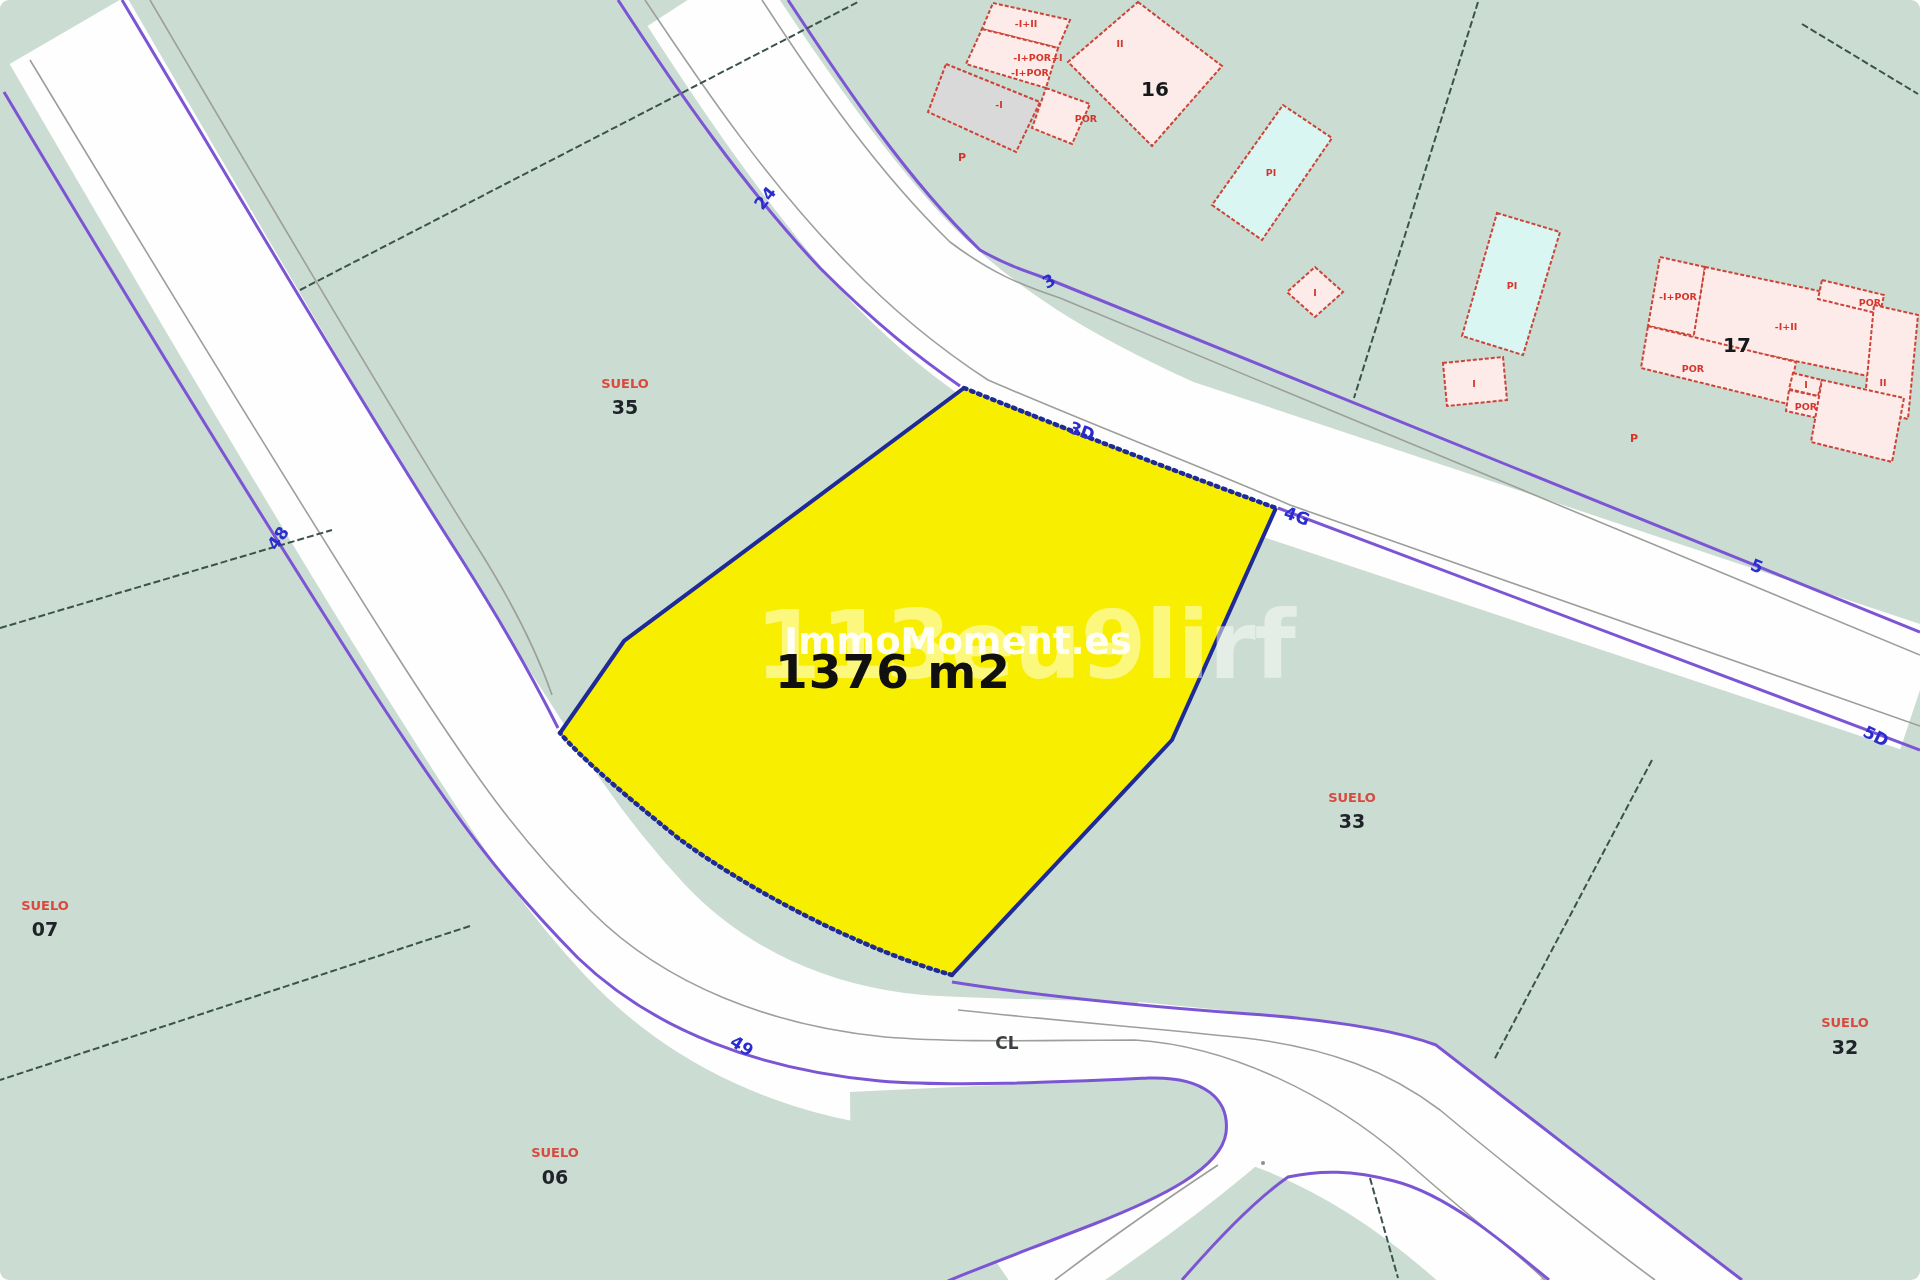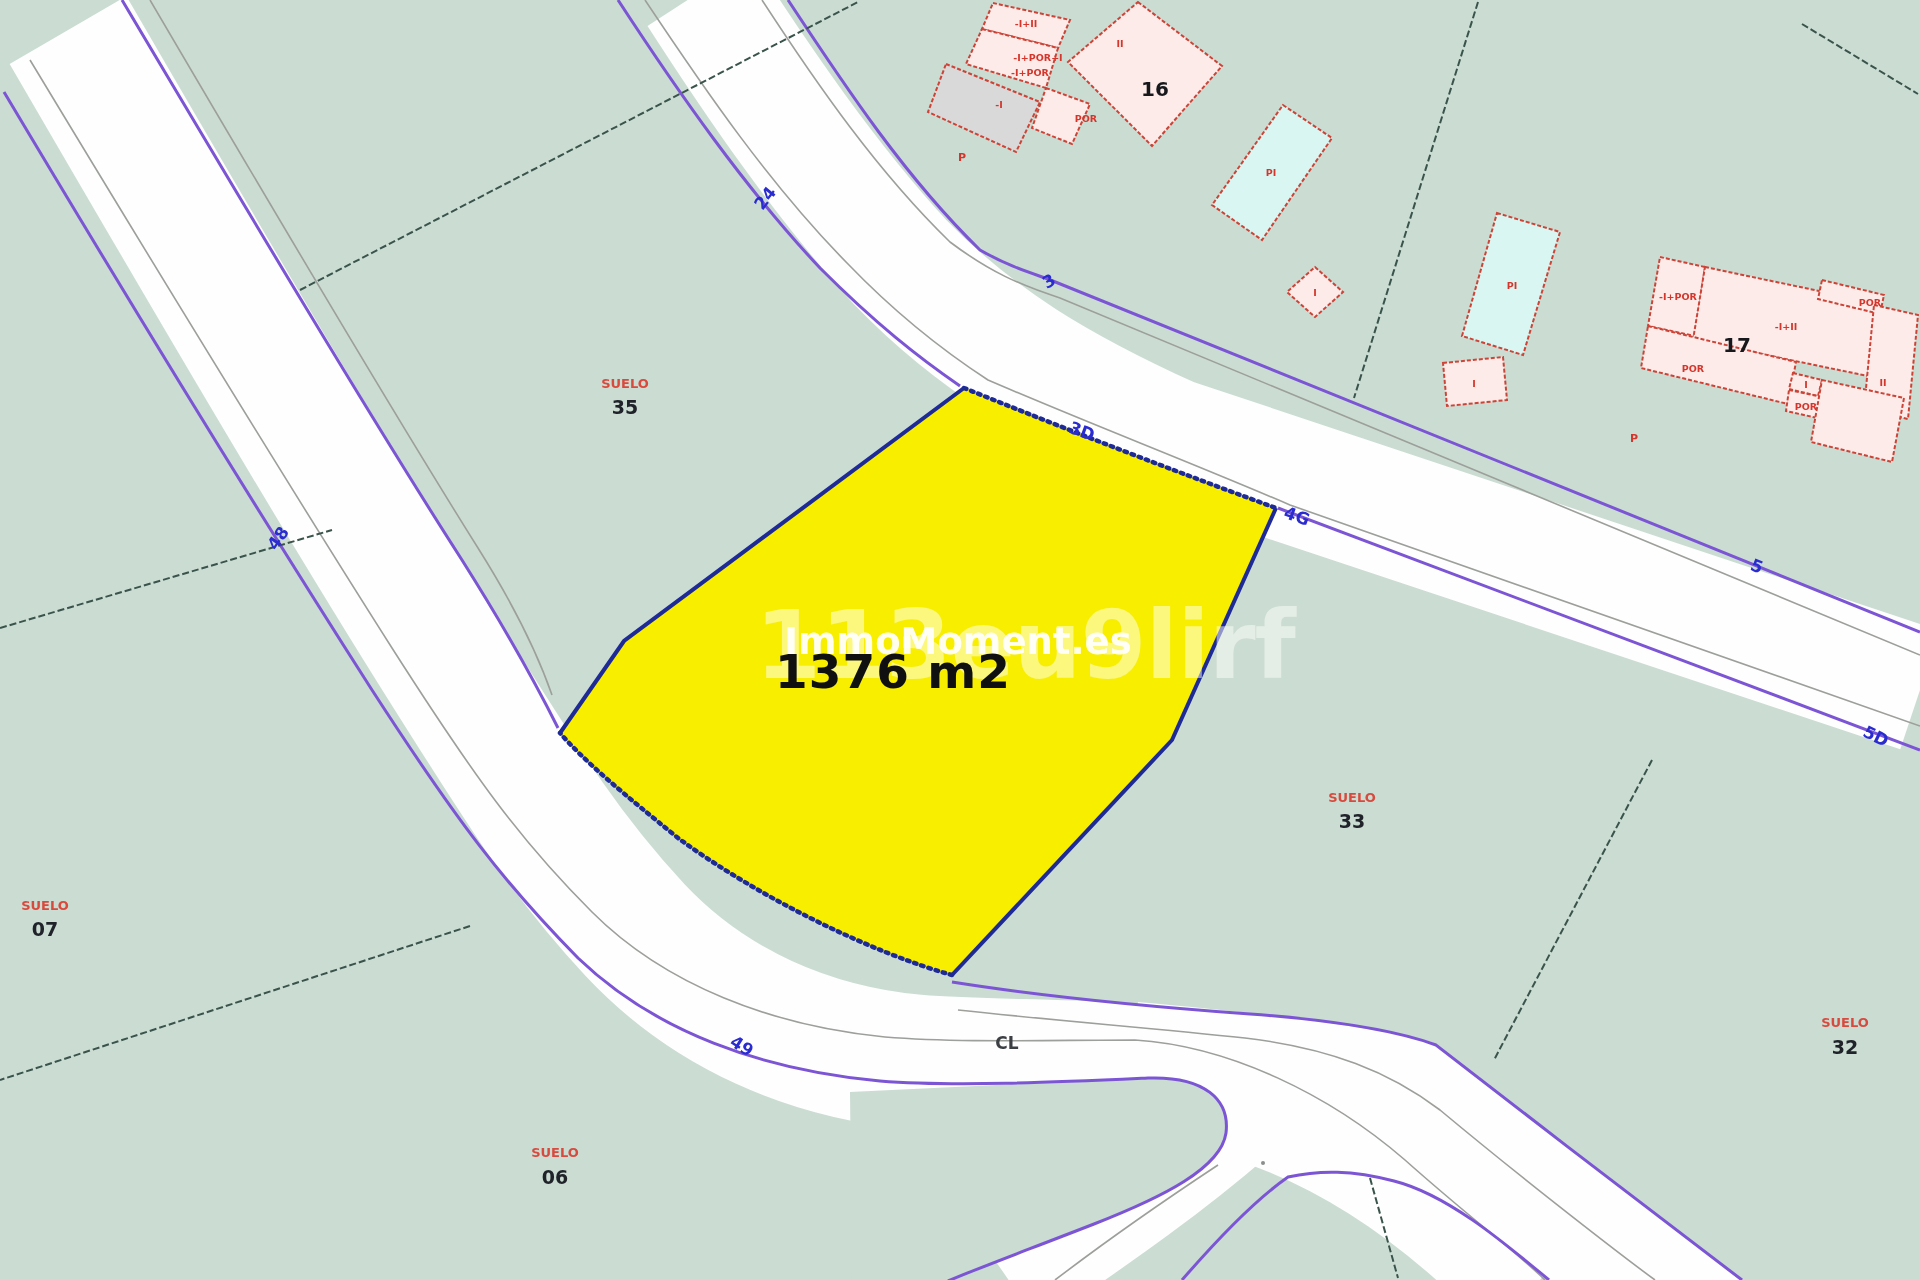--- a/index.html
+++ b/index.html
@@ -1,16 +1,16 @@
 <!DOCTYPE html>
 <html><head>
 <meta charset="utf-8">
 <style>
   html,body{margin:0;padding:0;background:#ffffff;}
-  .stage{width:1920px;height:1280px;position:relative;overflow:hidden;}
+  .stage{width:1920px;height:1280px;position:relative;overflow:hidden;border-radius:9px;}
   svg{display:block;}
   text{font-family:"DejaVu Sans","Liberation Sans",sans-serif;}
   .road-fill{fill:none;stroke:#fefefe;}
   .road-poly{fill:#fefefe;stroke:none;}
   .edge{fill:none;stroke:#7c55d4;stroke-width:3;}
   .inner{fill:none;stroke:#9c9f9a;stroke-width:1.6;}
   .bnd{fill:none;stroke:#3a544c;stroke-width:2;stroke-dasharray:7 3;}
   .bld{fill:#fcebe9;stroke:#cc4437;stroke-width:2;stroke-dasharray:4 2;}
   .pool{fill:#d9f6f2;stroke:#cc4437;stroke-width:2;stroke-dasharray:4 2;}
   .annex{fill:#d9d9d9;stroke:#cc4437;stroke-width:2;stroke-dasharray:4 2;}

